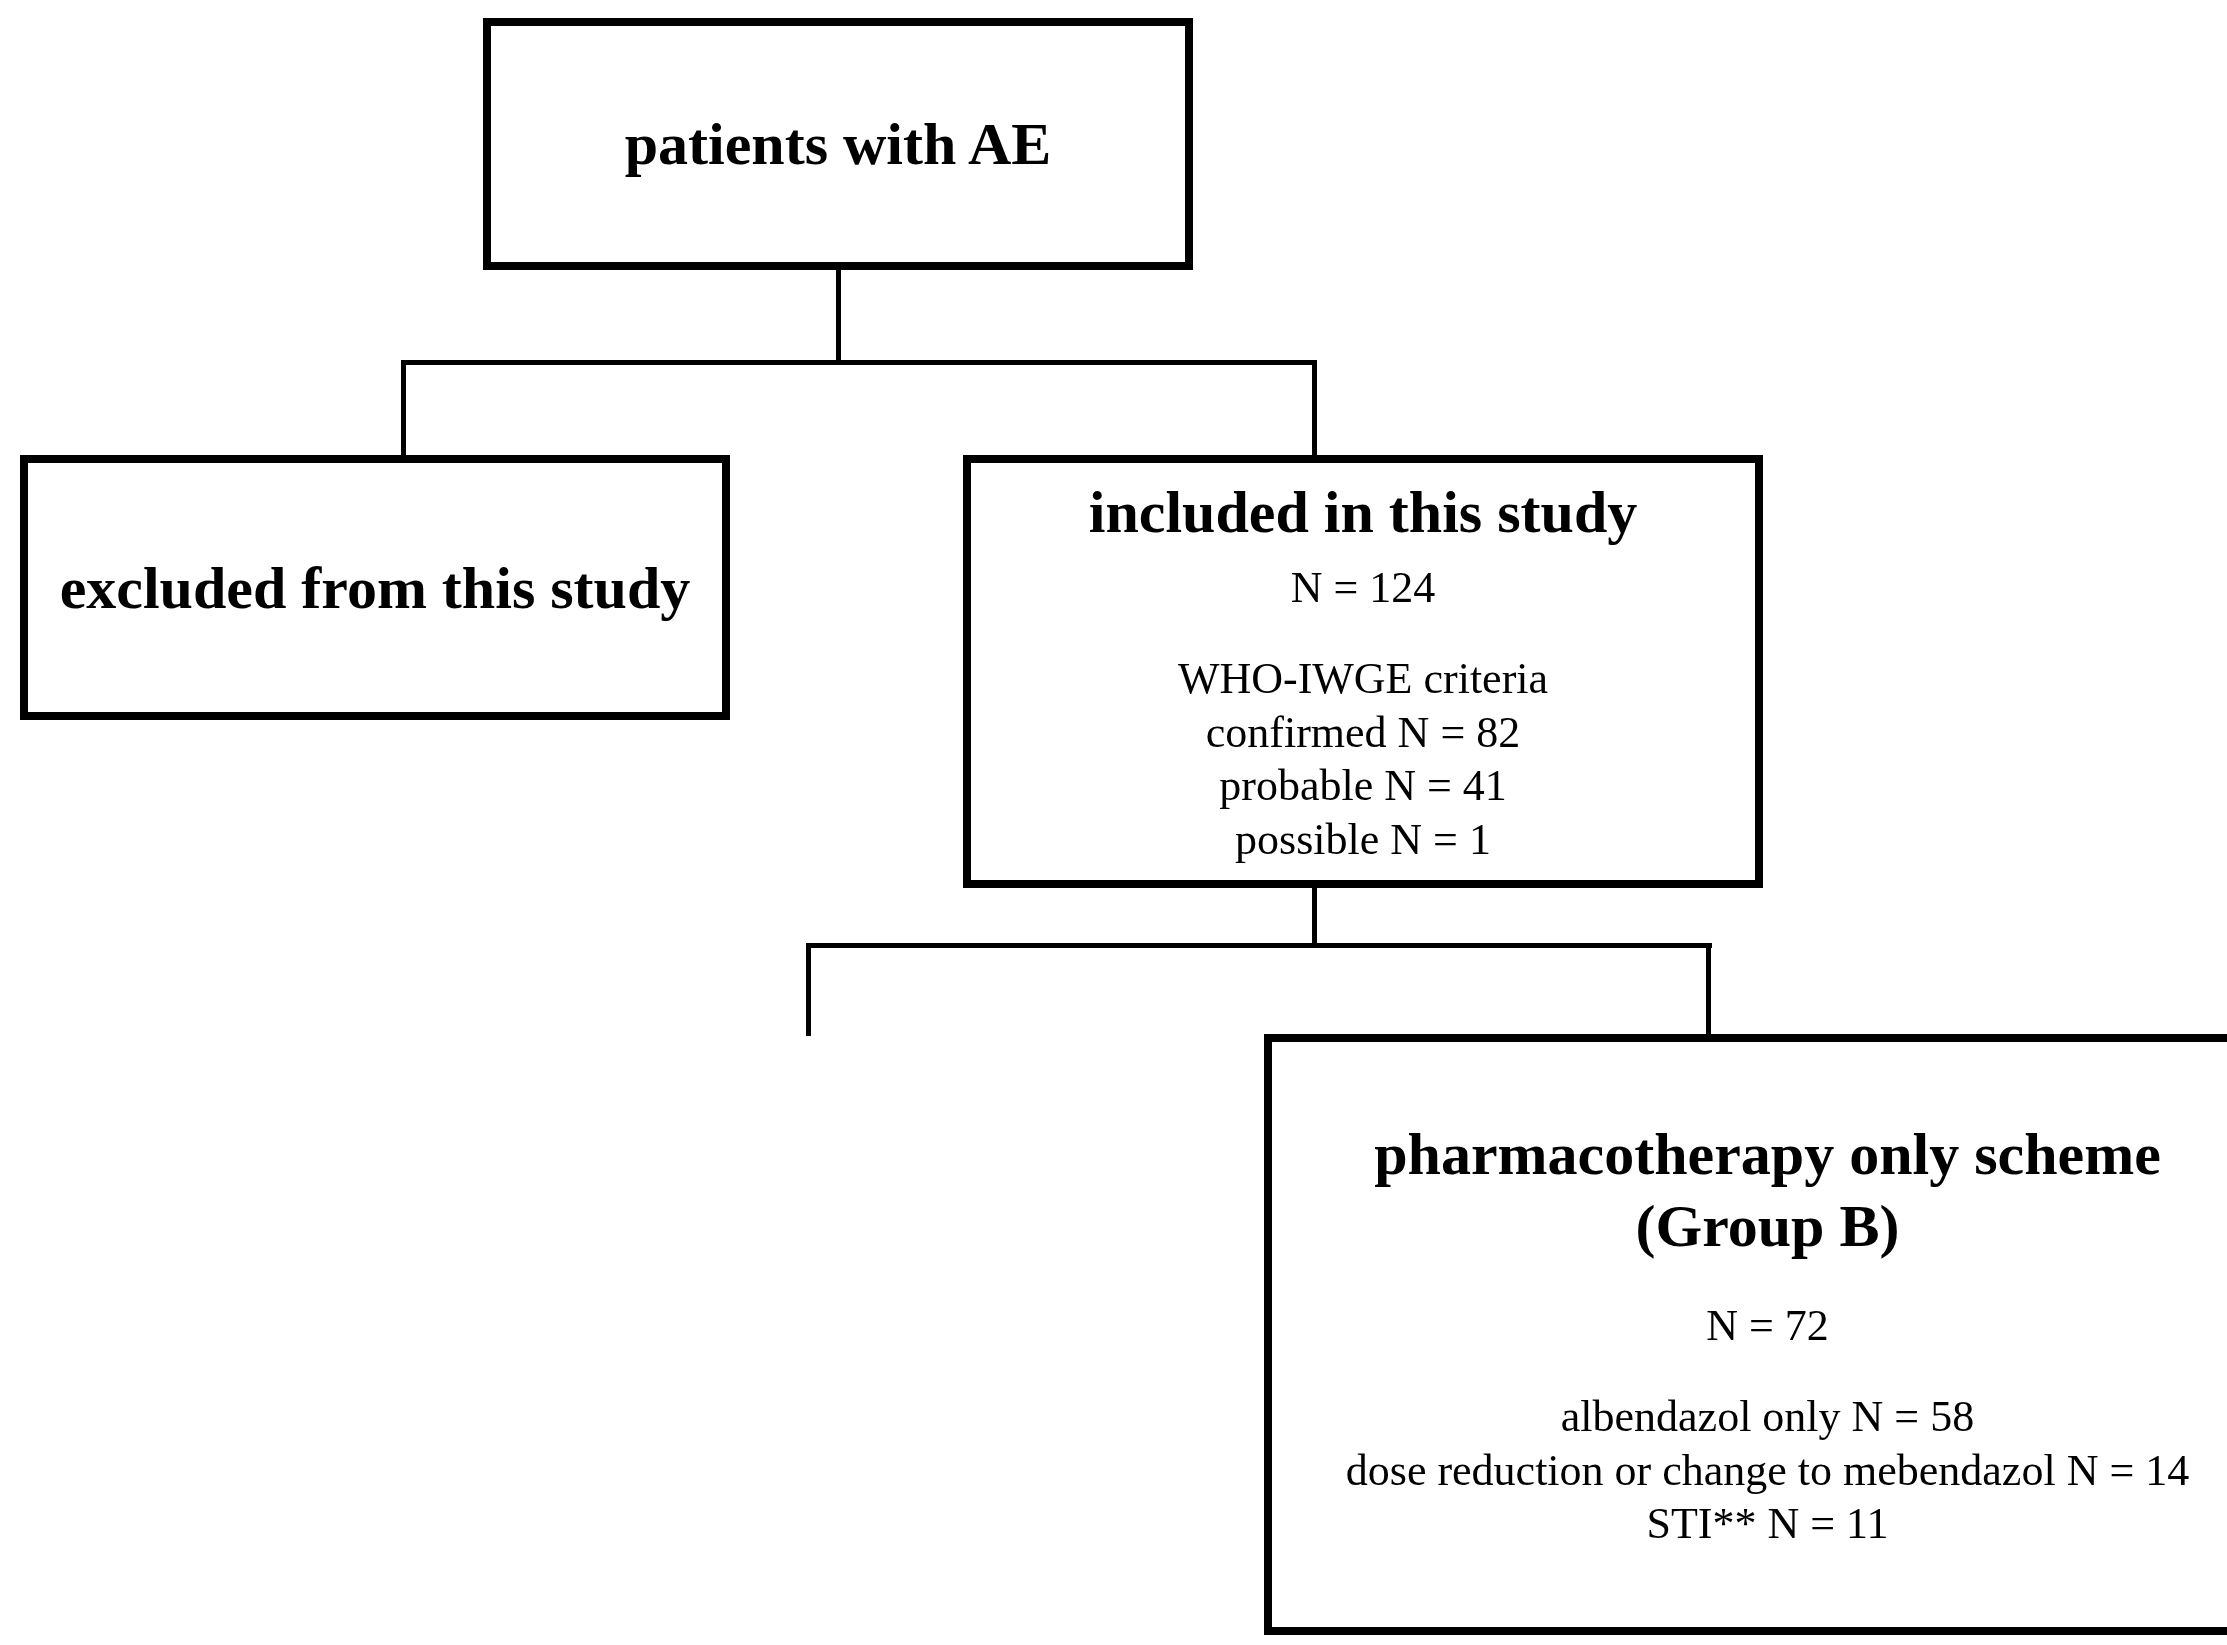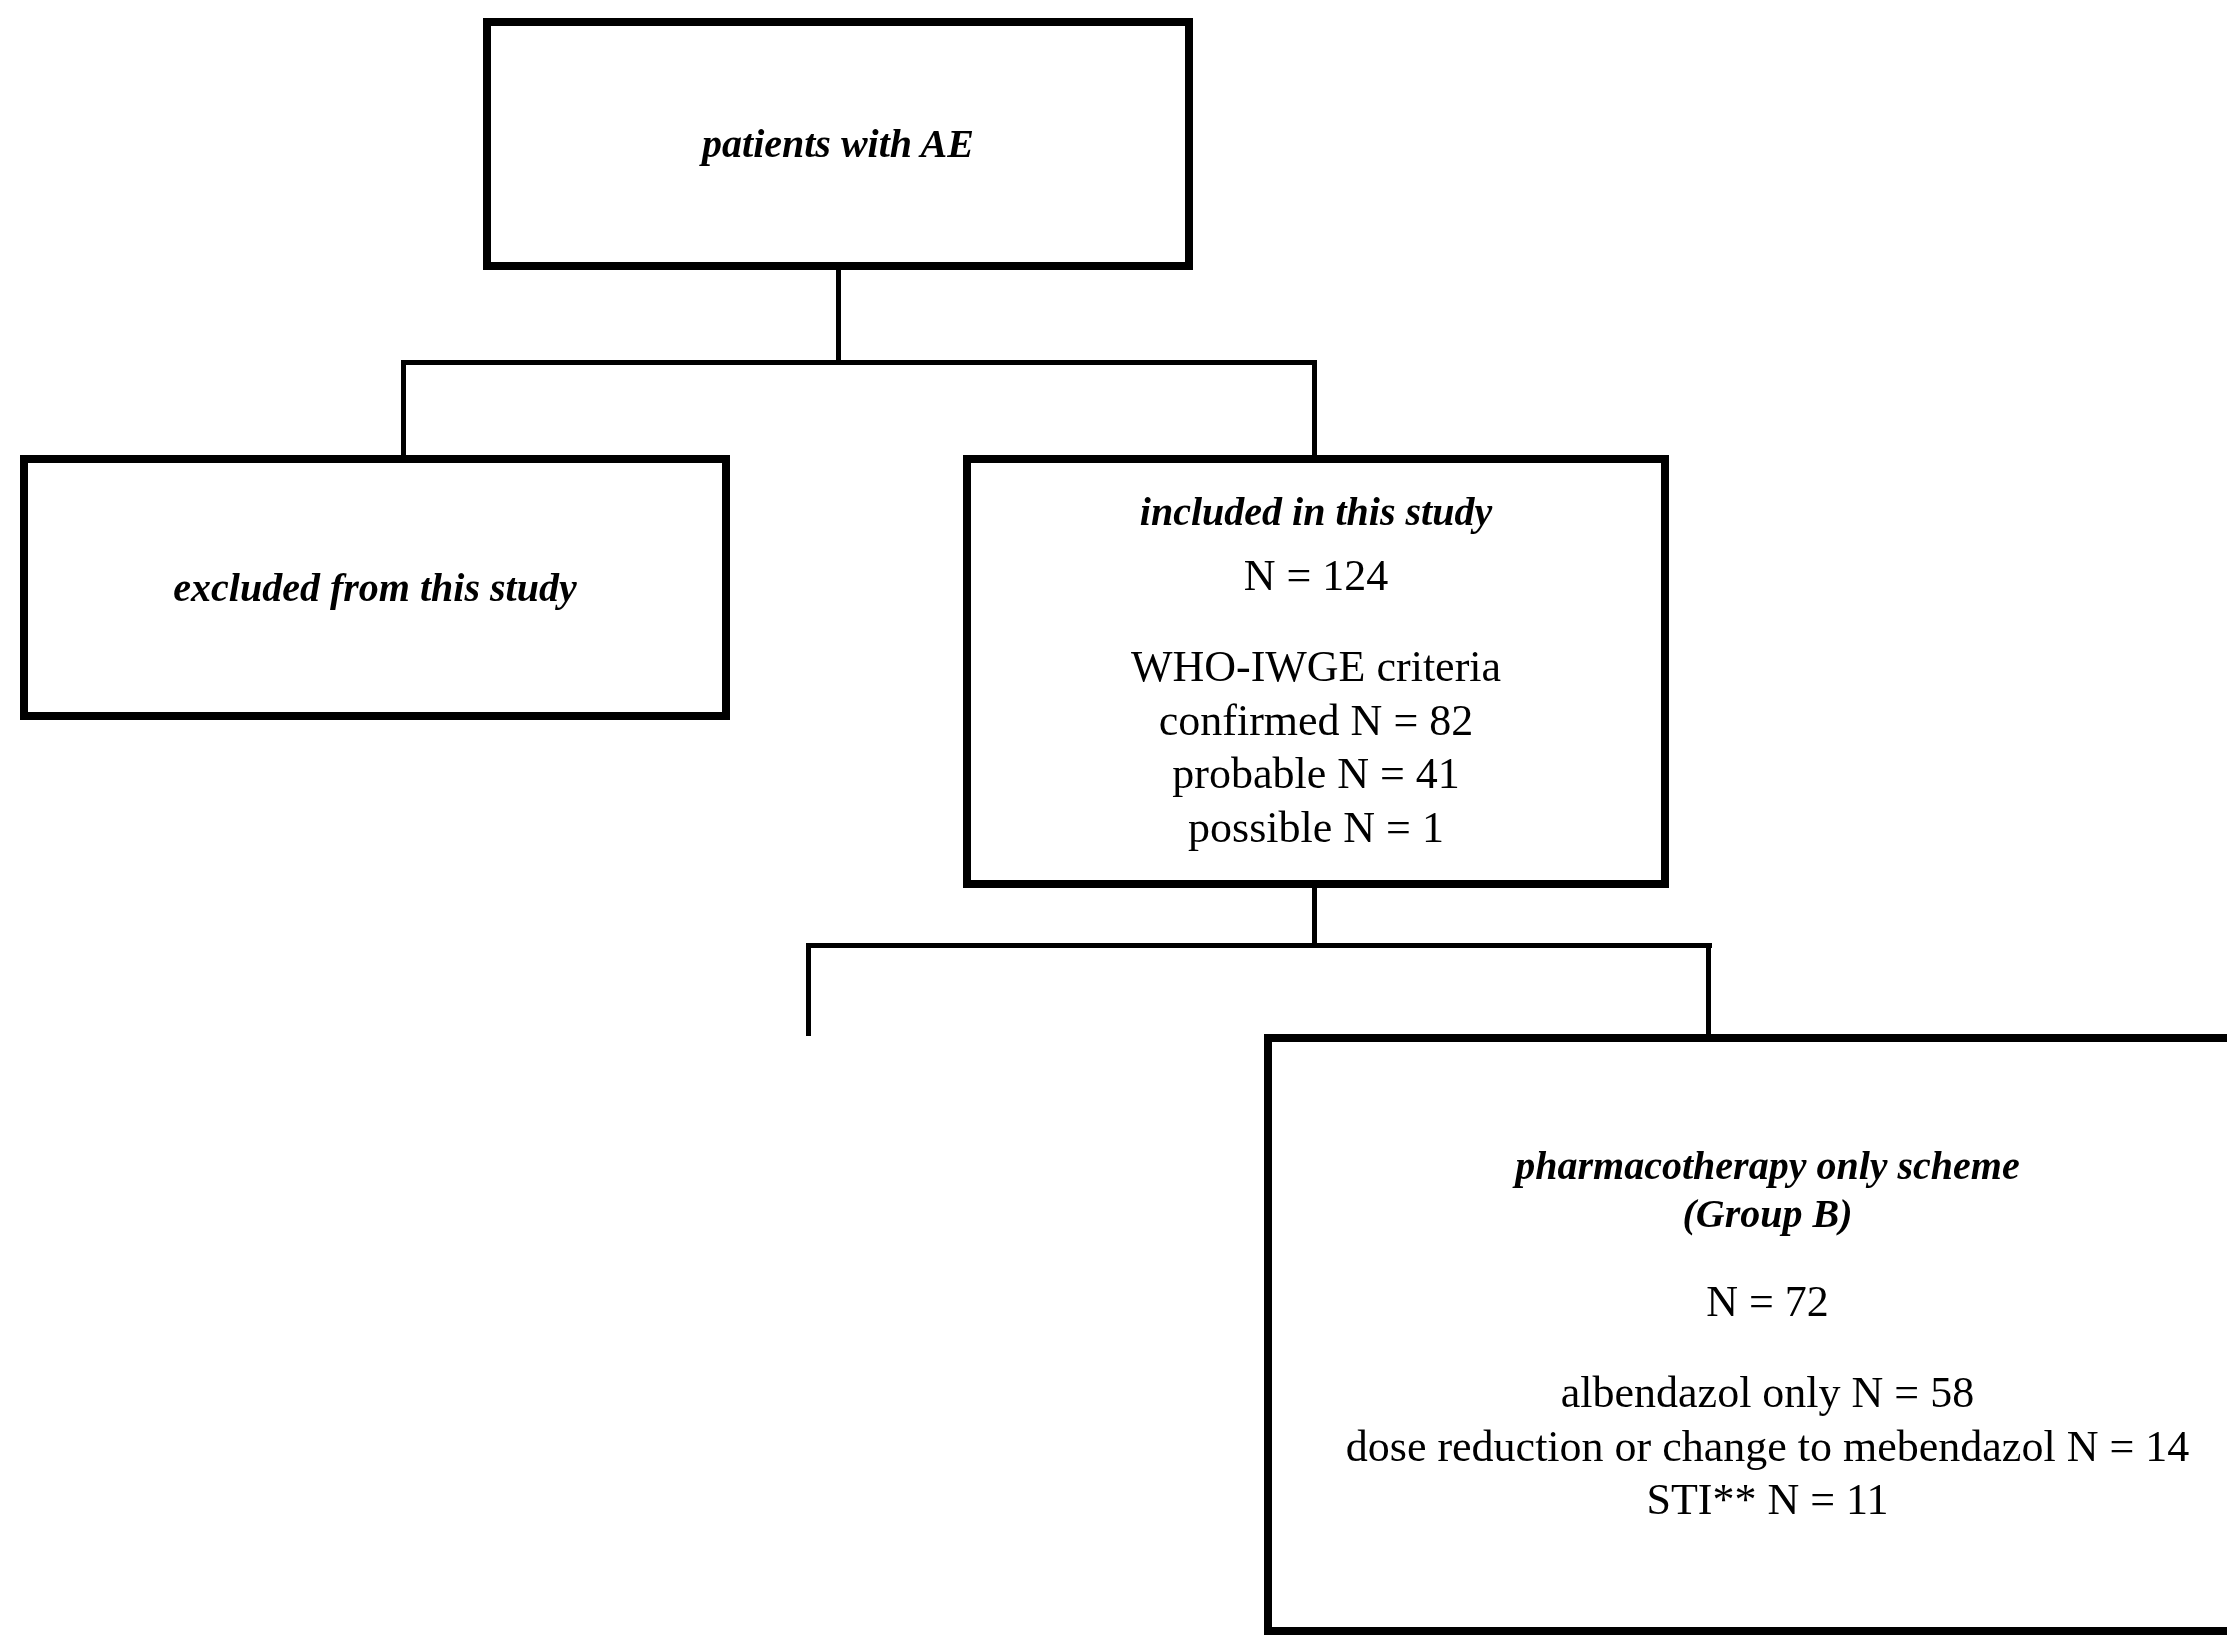--- a/index.html
+++ b/index.html
@@ -25,25 +25,24 @@
     flex-direction: column;
     align-items: center;
     justify-content: center;
     text-align: center;
   }
   .line {
     position: absolute;
     background: #000000;
   }
   .hdr {
-    font-size: 40px;
+    font-size: 60px;
     font-weight: bold;
     line-height: 1.2;
     white-space: nowrap;
-    font-style: italic;
   }
   .body-line {
     font-size: 44px;
     font-weight: normal;
     line-height: 1.22;
     white-space: nowrap;
   }
   .gap-sm { height: 13px; }
   .gap-md { height: 37px; }
 </style>
@@ -63,21 +62,21 @@
   <div class="line" style="left:1706px; top:943px; width:4.7px; height:93px;"></div>
 
   <div class="box" style="left:483px; top:18.3px; width:710px; height:252px;">
     <div class="hdr">patients with AE</div>
   </div>
 
   <div class="box" style="left:20px; top:455px; width:710px; height:265px;">
     <div class="hdr">excluded from this study</div>
   </div>
 
-  <div class="box" style="left:963px; top:455px; width:706px; height:433px;">
+  <div class="box" style="left:963px; top:455px; width:800px; height:433px;">
     <div class="hdr">included in this study</div>
     <div class="gap-sm"></div>
     <div class="body-line">N = 124</div>
     <div class="gap-md"></div>
     <div class="body-line">WHO-IWGE criteria</div>
     <div class="body-line">confirmed N = 82</div>
     <div class="body-line">probable N = 41</div>
     <div class="body-line">possible N = 1</div>
   </div>
 

